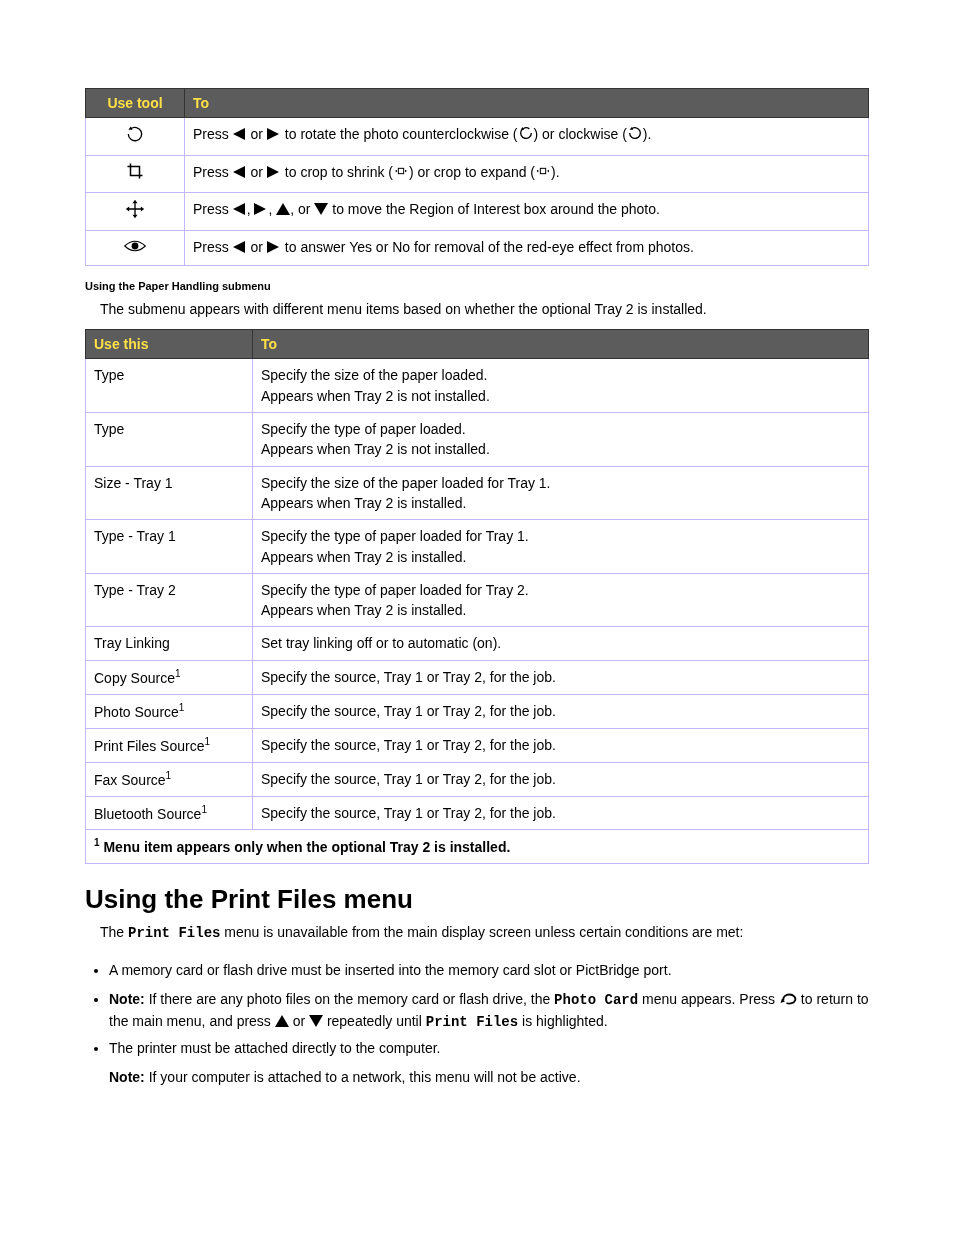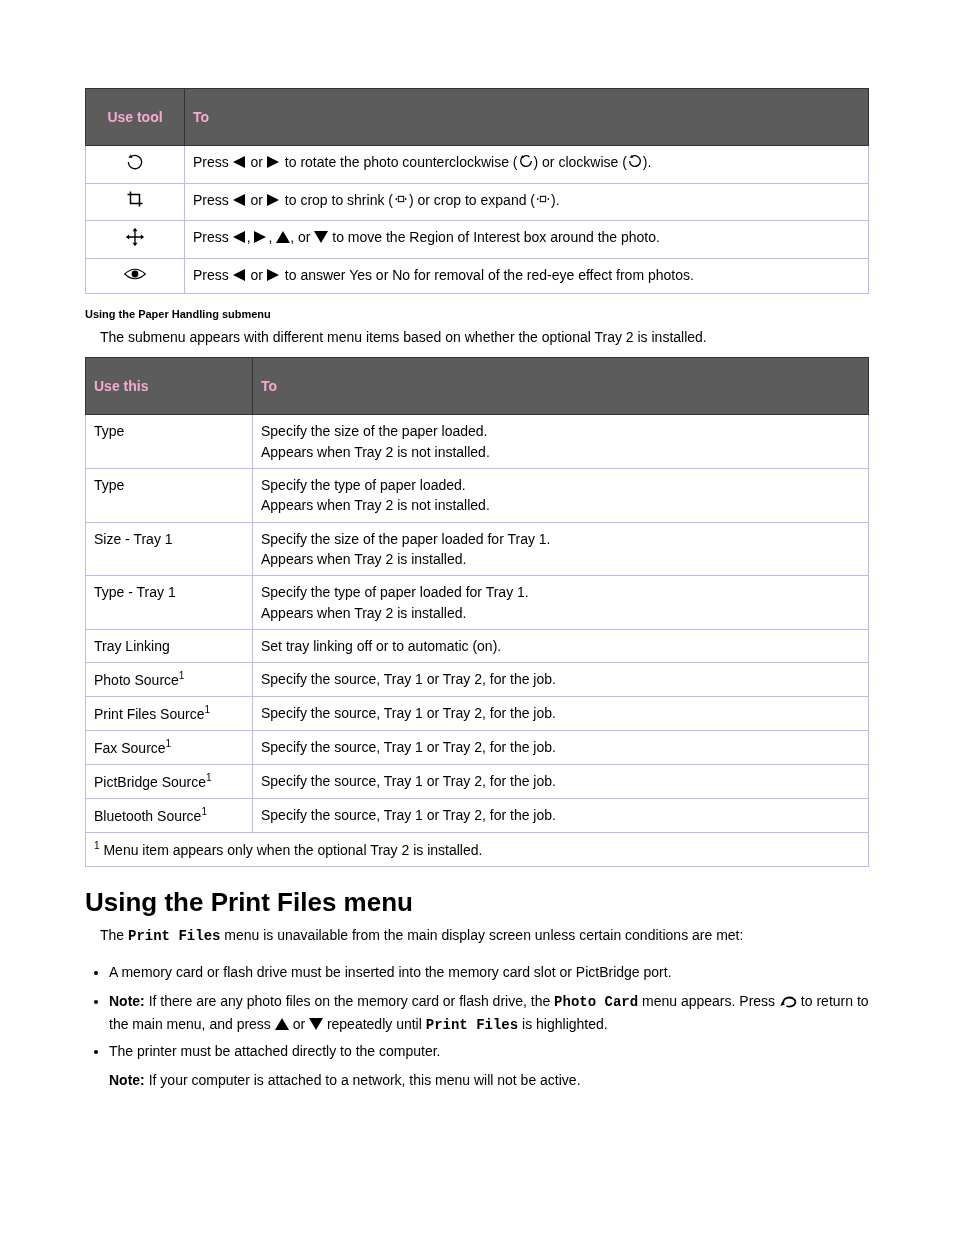--- a/index.html
+++ b/index.html
@@ -12,24 +12,24 @@
     font-size: 14px;
     color: #000;
   }
   table {
     border-collapse: collapse;
     width: 100%;
     margin-bottom: 14px;
   }
   th {
     background: #5c5c5c;
-    color: #f9a8d4;
+    color: #fde047;
     text-align: left;
     font-weight: bold;
-    padding: 20px 8px;
+    padding: 6px 8px;
     border: 1px solid #333;
     font-size: 14px;
   }
   td {
     border: 1px solid #c4b5fd;
     padding: 6px 8px;
     vertical-align: top;
     font-size: 14px;
     line-height: 1.45;
   }
@@ -50,21 +50,21 @@
   ul.blist {
     list-style: disc;
     margin: 16px 0 4px 24px;
     padding: 0;
   }
   ul.blist > li { margin: 5px 0; line-height: 1.5; }
   .note-indent { margin: 8px 0 2px 0; }
   sup { font-size: 10px; }
   .icon { display:inline-block; vertical-align:middle; }
   .footcell { font-size: 14px; }
-  .footcol { border-top: 1px solid #888; }
+  .footcol { border-top: 1px solid #888; font-weight: bold; }
 </style>
 </head>
 <body>
 
 <table>
   <thead>
     <tr>
       <th class="tool-col">Use tool</th>
       <th>To</th>
     </tr>
@@ -181,37 +181,41 @@
       </tr>
       <tr>
         <td class="usethis-col"><span>Size - Tray 1</span></td>
         <td>Specify the size of the paper loaded for Tray 1.<br>Appears when Tray 2 is installed.</td>
       </tr>
       <tr>
         <td class="usethis-col"><span>Type - Tray 1</span></td>
         <td>Specify the type of paper loaded for Tray 1.<br>Appears when Tray 2 is installed.</td>
       </tr>
       <tr>
+        <td class="usethis-col"><span>Type - Tray 2</span></td>
+        <td>Specify the type of paper loaded for Tray 2.<br>Appears when Tray 2 is installed.</td>
+      </tr>
+      <tr>
         <td class="usethis-col"><span>Tray Linking</span></td>
         <td>Set tray linking off or to automatic (on).</td>
       </tr>
       <tr>
+        <td class="usethis-col"><span>Copy Source</span><sup>1</sup></td>
+        <td>Specify the source, Tray 1 or Tray 2, for the job.</td>
+      </tr>
+      <tr>
         <td class="usethis-col"><span>Photo Source</span><sup>1</sup></td>
         <td>Specify the source, Tray 1 or Tray 2, for the job.</td>
       </tr>
       <tr>
         <td class="usethis-col"><span>Print Files Source</span><sup>1</sup></td>
         <td>Specify the source, Tray 1 or Tray 2, for the job.</td>
       </tr>
       <tr>
         <td class="usethis-col"><span>Fax Source</span><sup>1</sup></td>
-        <td>Specify the source, Tray 1 or Tray 2, for the job.</td>
-      </tr>
-      <tr>
-        <td class="usethis-col"><span>PictBridge Source</span><sup>1</sup></td>
         <td>Specify the source, Tray 1 or Tray 2, for the job.</td>
       </tr>
       <tr>
         <td class="usethis-col"><span>Bluetooth Source</span><sup>1</sup></td>
         <td>Specify the source, Tray 1 or Tray 2, for the job.</td>
       </tr>
     </tbody>
   <tfoot>
     <tr>
         <td colspan="2" class="footcell footcol"><sup>1</sup><span> Menu item appears only when the optional Tray 2 is installed.</span></td>

